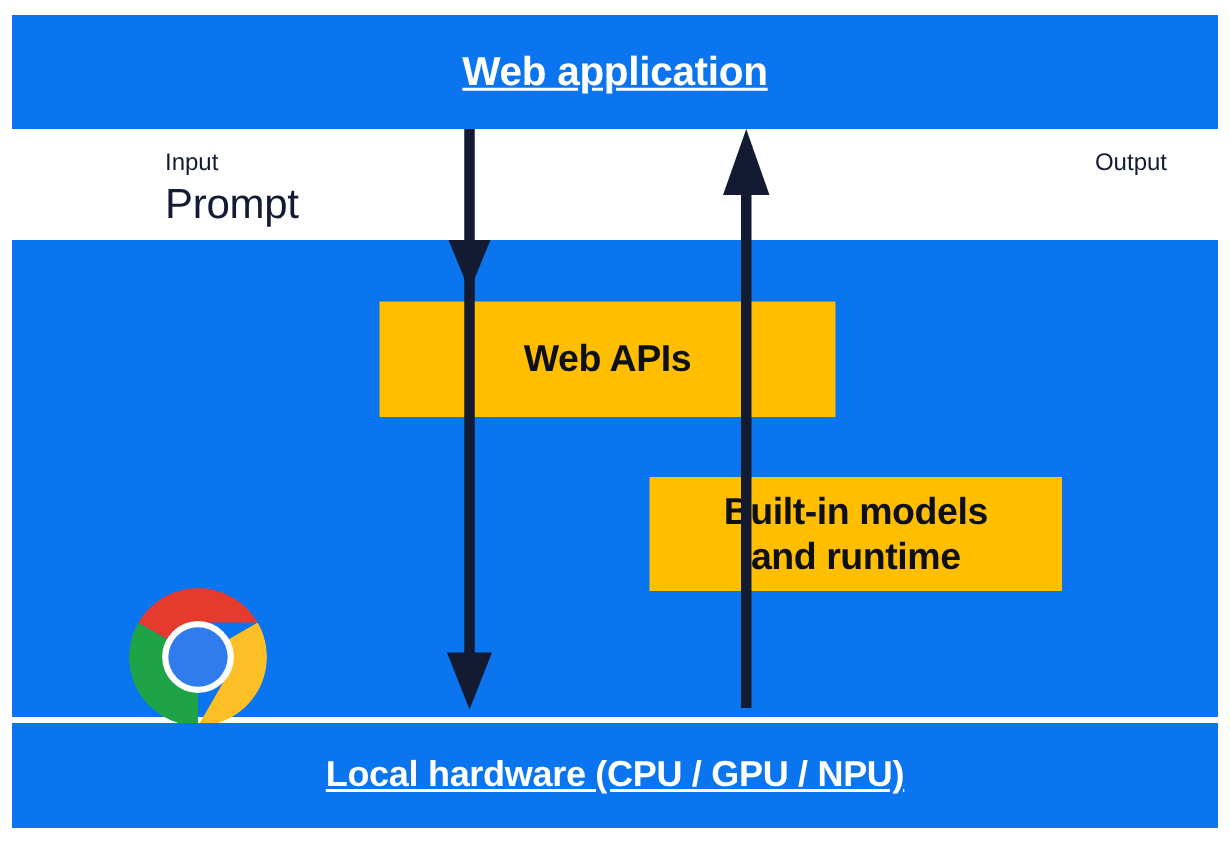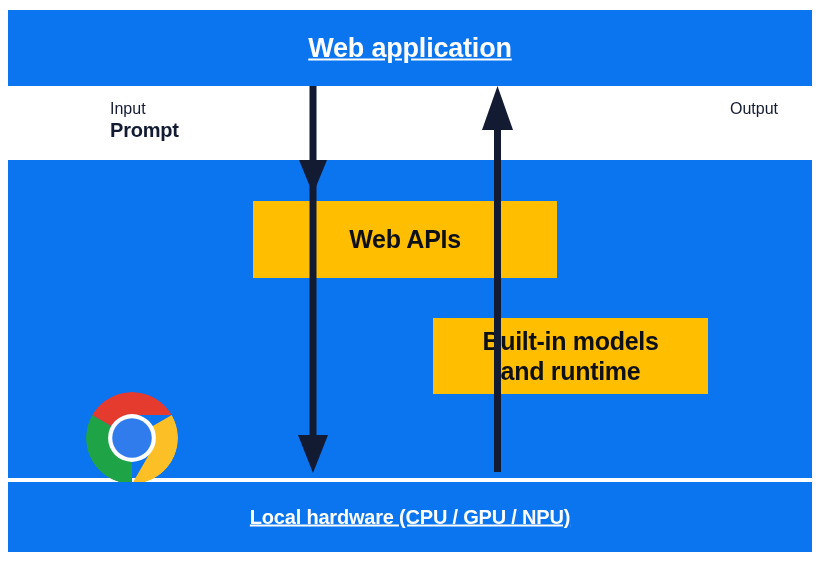--- a/index.html
+++ b/index.html
@@ -52,38 +52,38 @@
     text-decoration: underline;
   }
   #web-application-title {
     top: 50%;
     transform: translateY(-50%);
     font-size: 27px;
   }
   #local-hardware-title {
     top: 50%;
     transform: translateY(-50%);
-    font-size: 20px;
+    font-size: 24px;
   }
 
   
   .flow-label {
     position: absolute;
     color: #131b33;
     line-height: 1.18;
   }
   .flow-label .kind {
     display: block;
     font-size: 16px;
     font-weight: normal;
   }
   .flow-label .value {
     display: block;
-    font-size: 20px;
-    font-weight: bold;
+    font-size: 28px;
+    font-weight: normal;
     letter-spacing: -0.2px;
   }
   #input-label {
     left: 110px;
     top: 100px;
     text-align: left;
   }
   #output-label {
     right: 42px;
     top: 100px;

